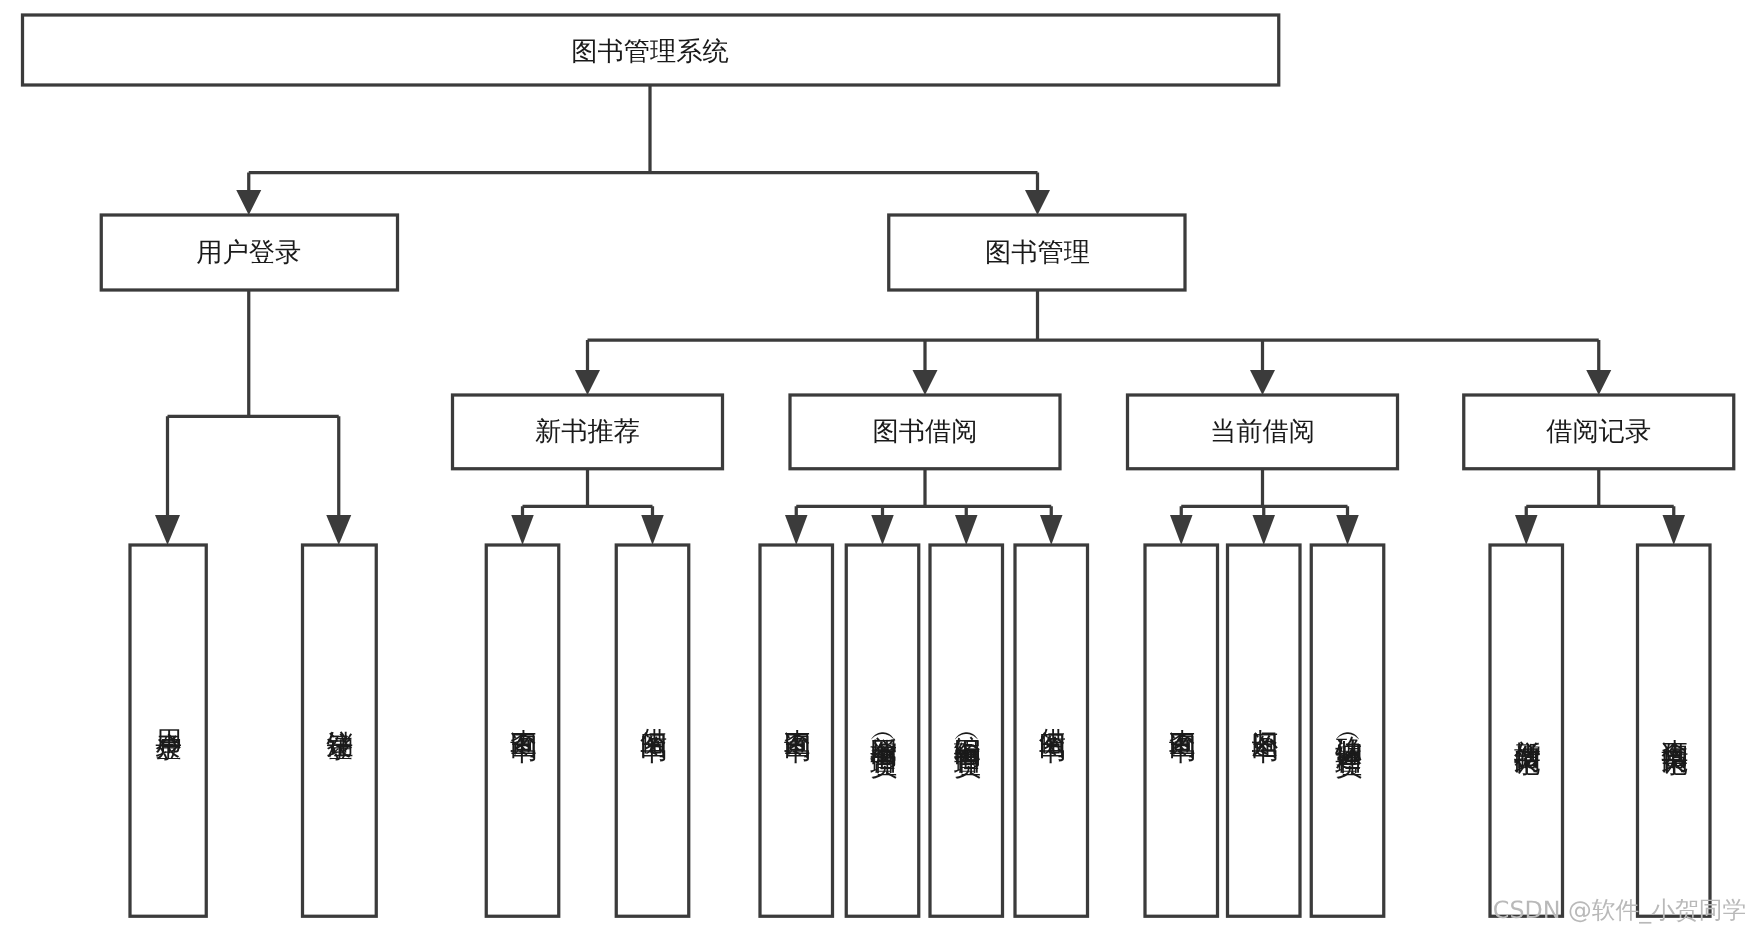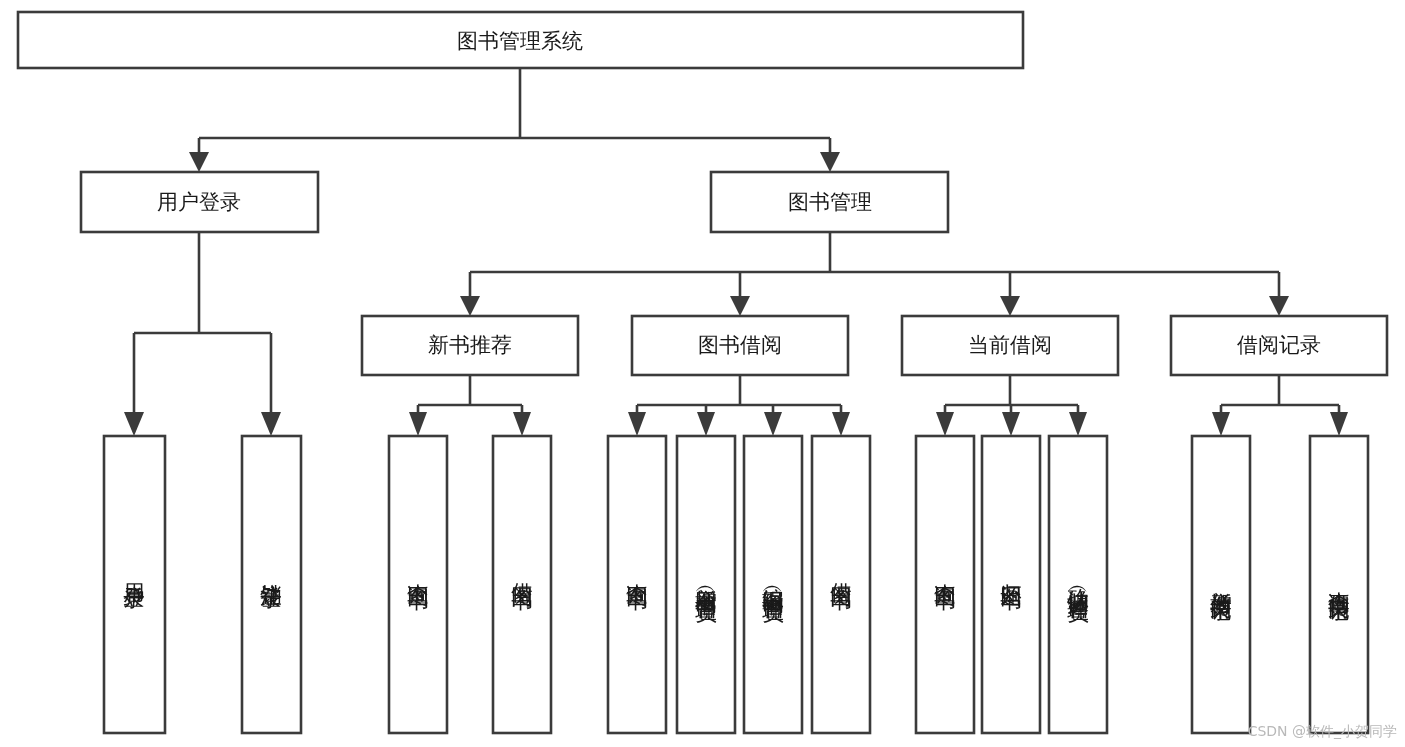--- a/index.html
+++ b/index.html
@@ -51,21 +51,21 @@
     text-orientation: upright;
     letter-spacing: 2px;
     dominant-baseline: central;
     text-anchor: middle;
   }
   .watermark {
     position: absolute;
     right: 8px;
     bottom: 6px;
     font-family: "DejaVu Sans", "Liberation Sans", sans-serif;
-    font-size: 14px;
+    font-size: 19px;
     color: #b9b9b9;
     white-space: nowrap;
     user-select: none;
   }
 </style>
 </head>
 <body>
 
 <svg id="diagram" viewBox="0 0 1405 747" xmlns="http://www.w3.org/2000/svg">
 

